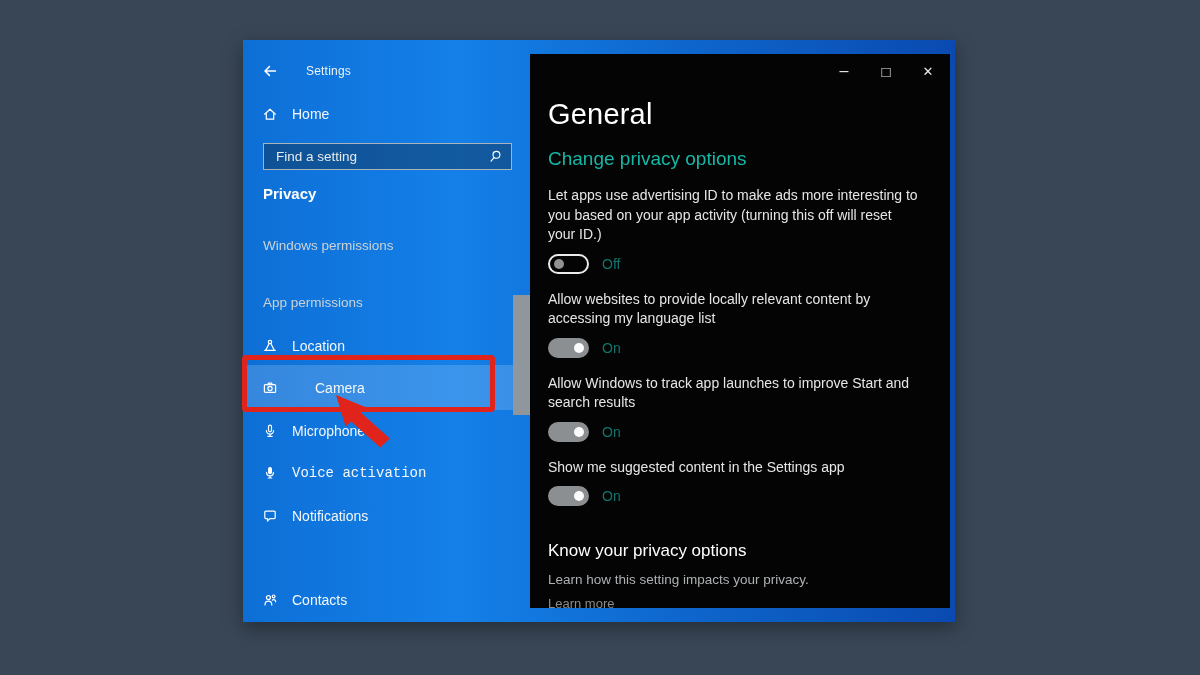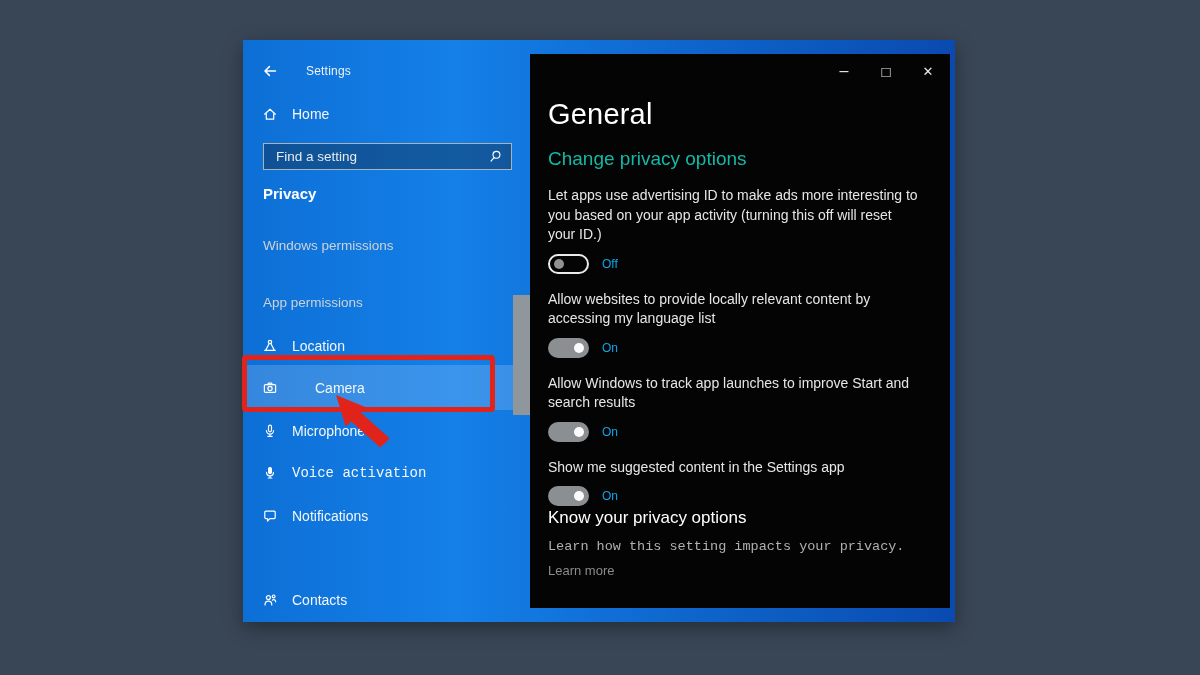--- a/index.html
+++ b/index.html
@@ -67,24 +67,24 @@
   .page-title{margin:44px 0 0;font-size:29px;font-weight:300;line-height:32px;color:#fff;letter-spacing:.2px;}
   .section-title{margin:17px 0 0;font-size:19px;font-weight:400;line-height:24px;color:#14b8a6;}
   .setting{margin-top:15px;}
   .desc{margin:0;font-size:14px;line-height:19.5px;color:#e6e6e6;max-width:378px;}
   .toggle-row{display:flex;align-items:center;gap:13px;margin-top:8px;height:22px;}
   .toggle{position:relative;width:41px;height:20px;border-radius:10px;box-sizing:border-box;cursor:pointer;}
   .toggle.off{border:2px solid #ebebeb;background:transparent;}
   .toggle.off .knob{position:absolute;left:4px;top:3px;width:10px;height:10px;border-radius:50%;background:#8f9193;}
   .toggle.on{background:#8b8f92;}
   .toggle.on .knob{position:absolute;right:5px;top:5px;width:10px;height:10px;border-radius:50%;background:#fbfbfb;}
-  .state-lbl{font-size:12px;color:#0ea5e9;}
-  .know{}
+  .state-lbl{font-size:14px;color:#0f766e;}
+  .know{margin-top:33px;}
   .know-title{margin:0;font-size:17px;font-weight:400;color:#fff;line-height:22px;}
-  .know-sub{margin:9px 0 0;font-size:13.5px;line-height:18px;color:#aeb1b3;font-family:Liberation Mono, monospace;}
+  .know-sub{margin:9px 0 0;font-size:13.5px;line-height:18px;color:#aeb1b3;}
   .know-links{margin-top:6px;}
   .know-links a{display:block;font-size:13px;line-height:17.5px;color:#8c8c8c;text-decoration:none;cursor:pointer;}
 
   
   .red-rect{
     position:absolute;left:242px;top:355px;width:253px;height:57px;
     border:5px solid #e0241c;border-radius:4px;box-sizing:border-box;
     pointer-events:none;
   }
   .red-arrow{position:absolute;left:330px;top:390px;pointer-events:none;}

